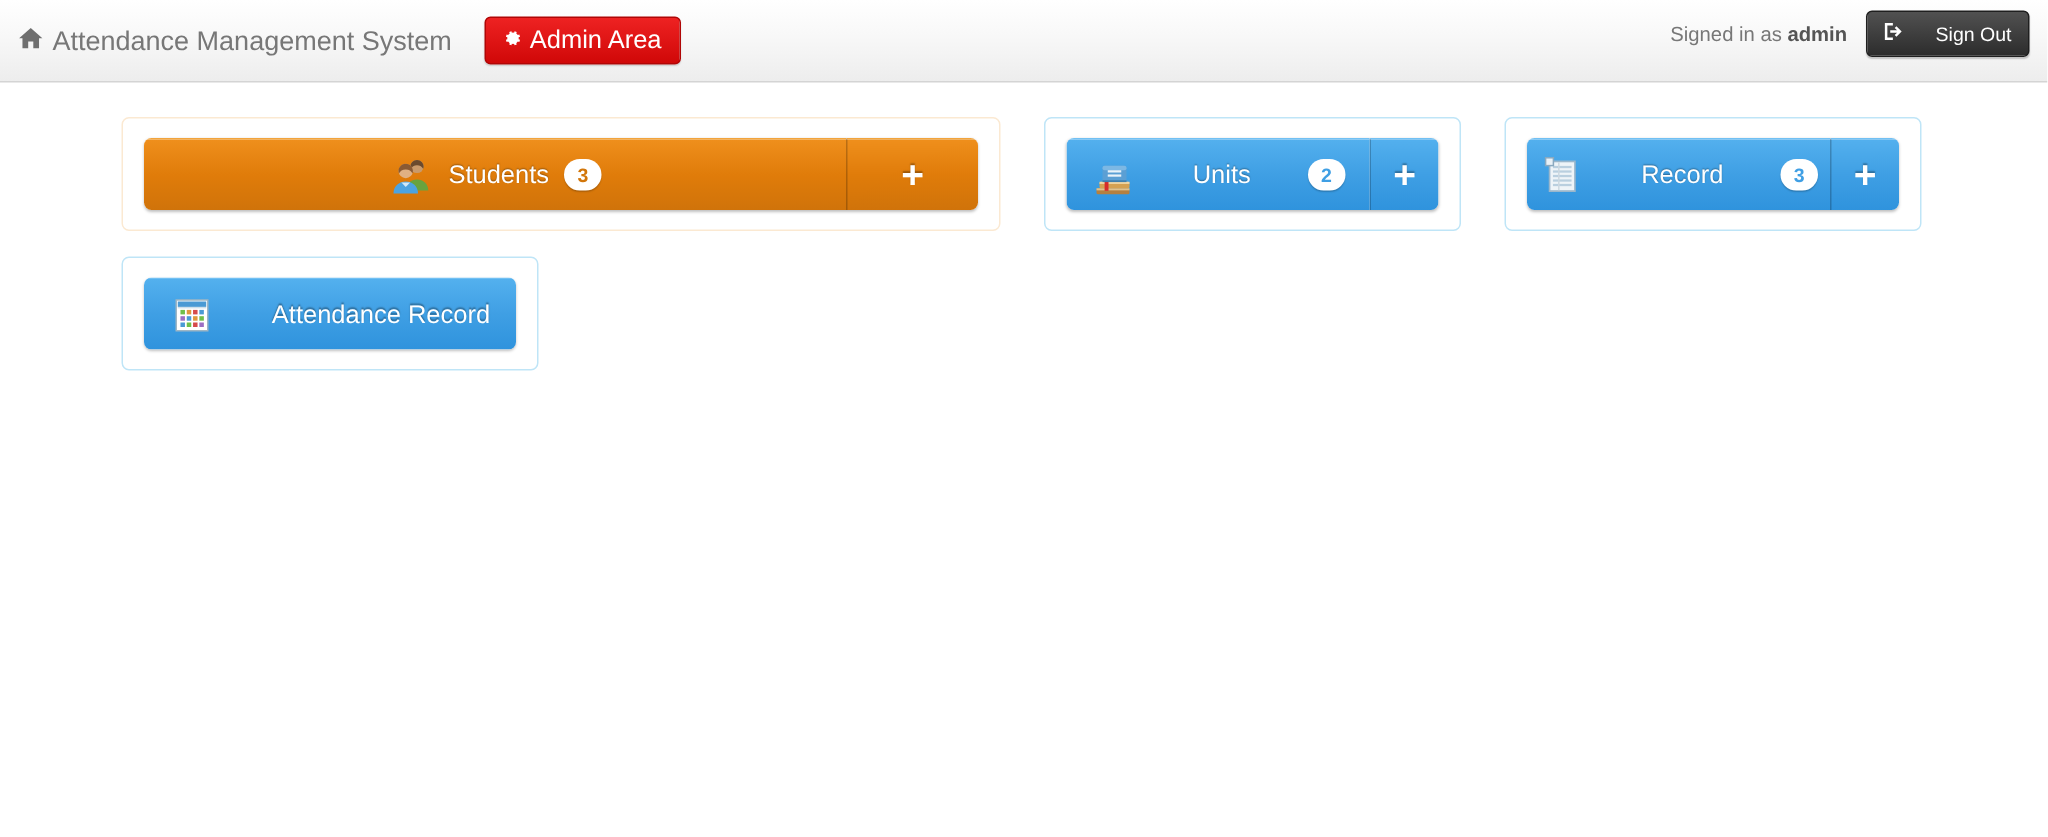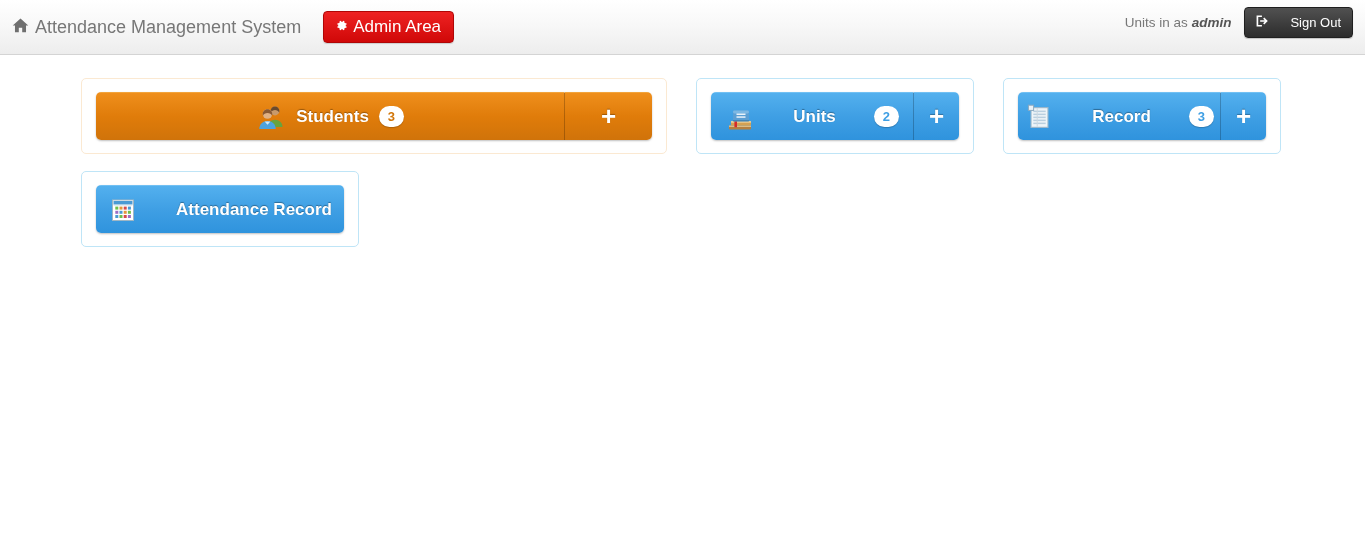--- a/index.html
+++ b/index.html
@@ -63,21 +63,21 @@
     height: 45px;
     display: flex;
     align-items: center;
     gap: 13px;
   }
   .signed-in {
     color: #777777;
     font-size: 13.5px;
     white-space: nowrap;
   }
-  .signed-in b { color: #555555; font-style: italic; }
+  .signed-in b { color: #555555; }
   .signout-btn {
     background: linear-gradient(to bottom, #515151 0%, #2c2c2c 100%);
     border: 1px solid #1f1f1f;
     border-radius: 4px;
     color: #ffffff;
     font-size: 13px;
     padding: 6px 11px 7px 10px;
     display: flex;
     align-items: center;
     gap: 21px;
@@ -144,21 +144,21 @@
   }
   .blue-btn {
     background: linear-gradient(to bottom, #53b0ee 0%, #3f9fe4 50%, #2f93dd 100%);
     border-top: 1px solid #71c0f3;
     gap: 38px;
   }
 
   .btn-label {
     color: #ffffff;
     font-size: 17px;
-    font-weight: bold;
+    font-weight: normal;
     text-shadow: 0 -1px 1px rgba(0,0,0,0.35);
     white-space: nowrap;
   }
   .badge {
     background: #ffffff;
     border-radius: 11px;
     min-width: 13px;
     height: 21px;
     padding: 0 6px;
     display: inline-flex;
@@ -207,21 +207,21 @@
       <svg viewBox="0 0 16 16" width="13" height="13" aria-hidden="true">
         <path fill="#ffffff" d="M8 5.2a2.8 2.8 0 1 0 0 5.6 2.8 2.8 0 0 0 0-5.6zm0 4.1a1.3 1.3 0 1 1 0-2.6 1.3 1.3 0 0 1 0 2.6z"></path>
         <path fill="#ffffff" d="M14.4 9.3 13.2 8.9a5.3 5.3 0 0 0 0-1.8l1.2-.4-.6-1.8-1.2.4a5.4 5.4 0 0 0-1.3-1.3l.4-1.2L9.9 2.2 9.5 3.4a5.3 5.3 0 0 0-1.8 0L7.3 2.2 5.5 2.8l.4 1.2A5.4 5.4 0 0 0 4.6 5.3L3.4 4.9 2.8 6.7l1.2.4a5.3 5.3 0 0 0 0 1.8l-1.2.4.6 1.8 1.2-.4a5.4 5.4 0 0 0 1.3 1.3l-.4 1.2 1.8.6.4-1.2a5.3 5.3 0 0 0 1.8 0l.4 1.2 1.8-.6-.4-1.2a5.4 5.4 0 0 0 1.3-1.3l1.2.4z"></path>
       </svg>
     </span>
     <span>Admin Area</span>
   </div>
 
   <div class="nav-right">
     <div class="signed-in">
-      <span>Units in as</span>
+      <span>Signed in as</span>
       <b>admin</b>
     </div>
     <div class="signout-btn">
       <span>
         <svg viewBox="0 0 16 16" width="14" height="14" aria-hidden="true">
           <path fill="#ffffff" d="M1.8 1.6h6.1v1.9H3.7v9h4.2v1.9H1.8z"></path>
           <path fill="#ffffff" d="M10.6 4 9.3 5.3l1.8 1.8H5.9v1.8h5.2L9.3 10.7 10.6 12 14.6 8z"></path>
         </svg>
       </span>
       <span>Sign Out</span>

